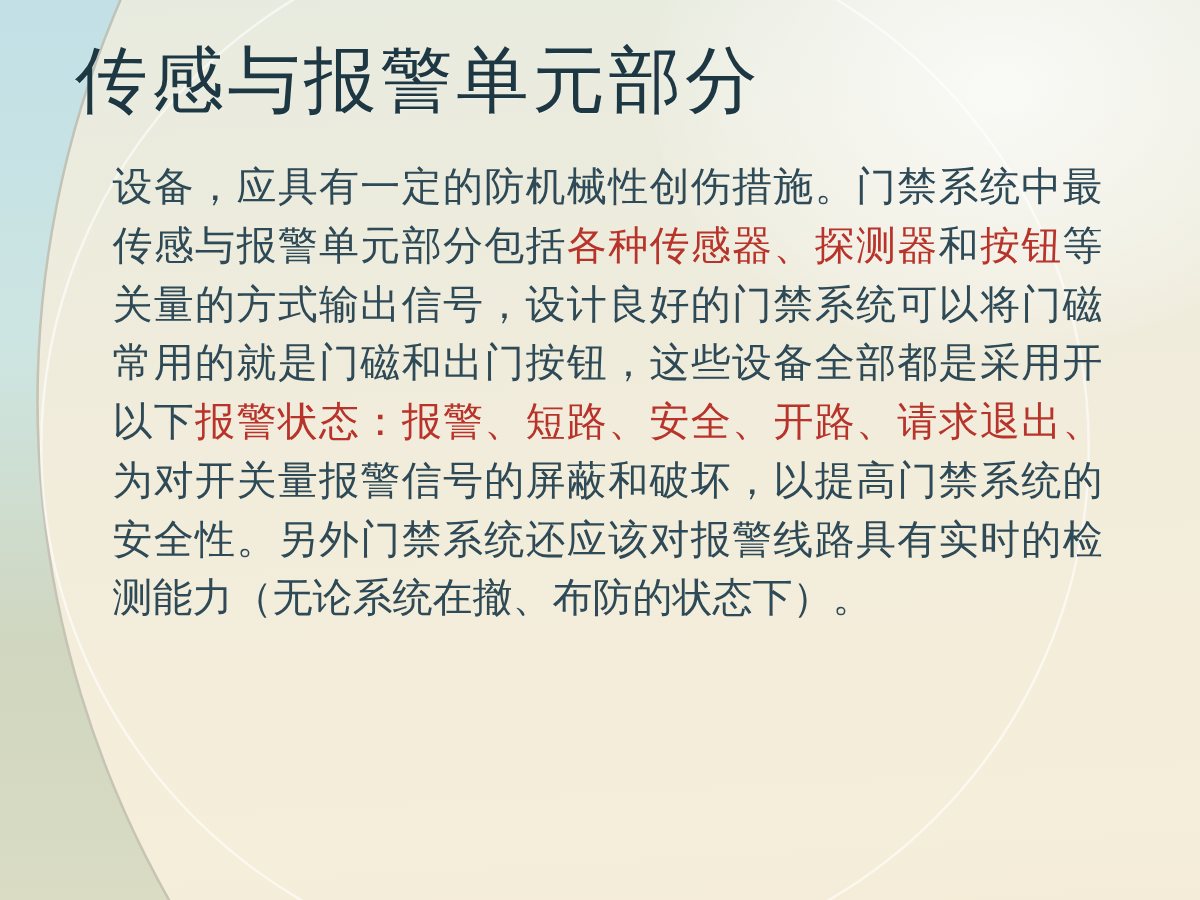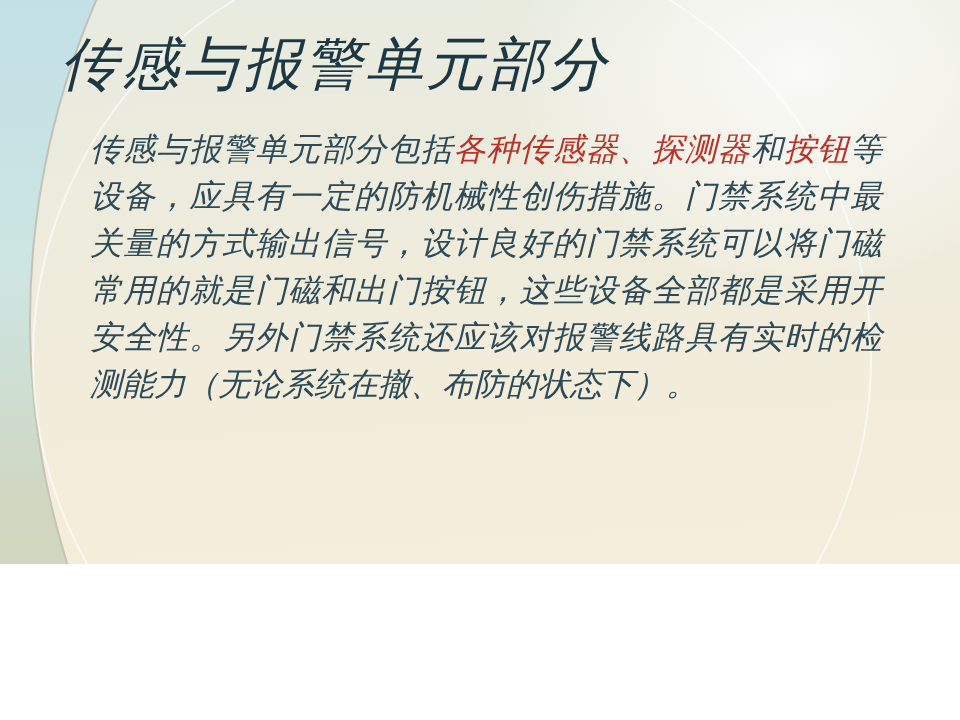--- a/index.html
+++ b/index.html
@@ -4,25 +4,24 @@
 <style>
   * { margin: 0; padding: 0; box-sizing: border-box; }
   html, body { width: 960px; height: 720px; }
   body {
     font-family: "Liberation Serif", "DejaVu Serif", serif;
     overflow: hidden;
   }
   .slide {
     position: relative;
     width: 960px;
-    height: 564px;
+    height: 720px;
     overflow: hidden;
     background: linear-gradient(165deg,
       #d7eaee 0%, #e0edec 20%, #ebe9da 48%, #f1ead8 68%, #ebe0ca 100%);
-    font-style: italic;
   }
   
   .bg-left-band {
     position: absolute;
     left: 0; top: 0;
     width: 240px; height: 720px;
     background: linear-gradient(180deg,
       #c2e0e6 0%, #cde5e2 38%, #d0d6bf 72%, #dadcc4 100%);
   }
   
@@ -88,20 +87,22 @@
 
 <div class="slide">
   <div class="bg-left-band"></div>
   <div class="bg-main-circle"></div>
   <div class="bg-thin-circle"></div>
   <div class="bg-corner-glow"></div>
 
   <div class="slide-title">传感与报警单元部分</div>
 
   <div class="slide-body">
+      <div class="body-line"><span>设备，应具有一定的防机械性创伤措施。门禁系统中最</span></div>
       <div class="body-line"><span>传感与报警单元部分包括</span><span class="hl">各种传感器、探测器</span><span>和</span><span class="hl">按钮</span><span>等</span></div>
-      <div class="body-line"><span>设备，应具有一定的防机械性创伤措施。门禁系统中最</span></div>
       <div class="body-line"><span>关量的方式输出信号，设计良好的门禁系统可以将门磁</span></div>
       <div class="body-line"><span>常用的就是门磁和出门按钮，这些设备全部都是采用开</span></div>
+      <div class="body-line"><span>以下</span><span class="hl">报警状态：报警、短路、安全、开路、请求退出、</span></div>
+      <div class="body-line"><span>为对开关量报警信号的屏蔽和破坏，以提高门禁系统的</span></div>
       <div class="body-line"><span>安全性。另外门禁系统还应该对报警线路具有实时的检</span></div>
       <div class="body-line body-line-last"><span>测能力（无论系统在撤、布防的状态下）。</span></div>
     </div>
 </div>
 
 </body></html>

